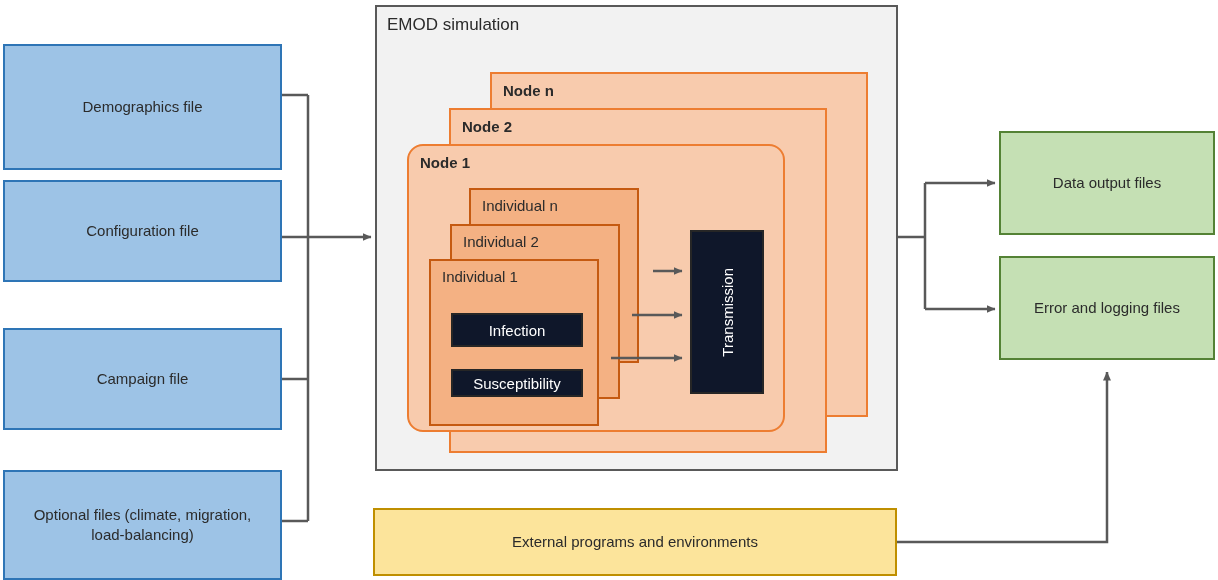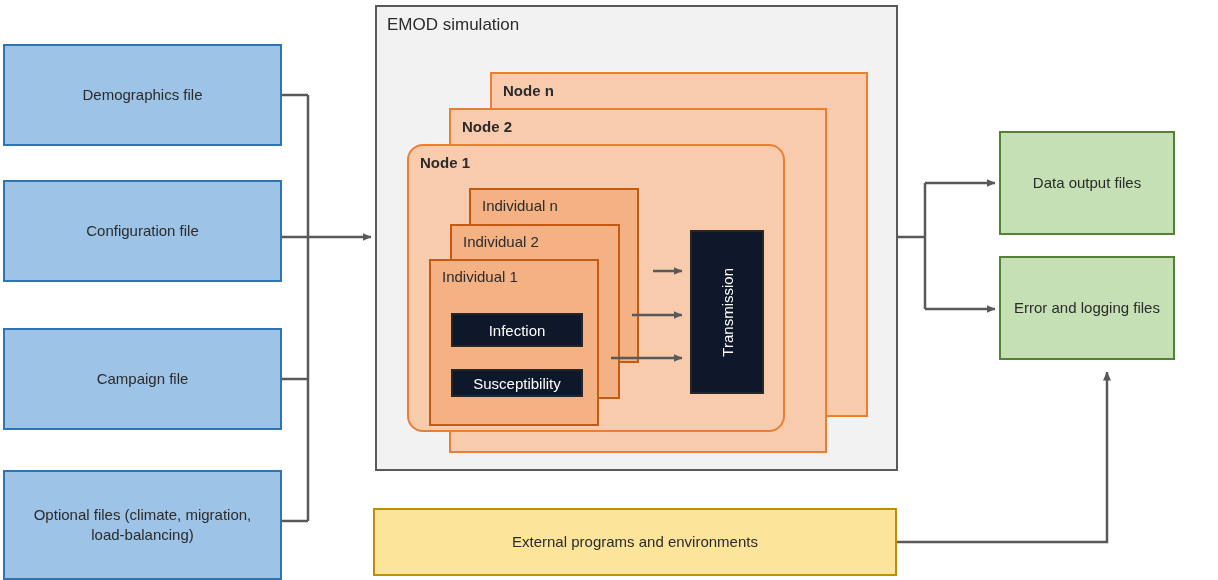--- a/index.html
+++ b/index.html
@@ -31,21 +31,21 @@
     background: #9dc3e6;
     border: 2px solid #2e75b6;
     left: 3px;
     width: 279px;
   }
   
   .output-box {
     background: #c5e0b4;
     border: 2px solid #548235;
     left: 999px;
-    width: 176px;
+    width: 216px;
   }
   
   .external-box {
     background: #fce49b;
     border: 2px solid #bf8f00;
   }
   
   .emod-box {
     position: absolute;
     box-sizing: border-box;
@@ -148,21 +148,21 @@
 
       <path d="M898,237 L925,237"></path>
       <path d="M925,183 L925,309"></path>
       <path d="M925,183 L995,183" marker-end="url(#arrowR)"></path>
       <path d="M925,309 L995,309" marker-end="url(#arrowR)"></path>
 
       <path d="M897,542 L1107,542 L1107,372" marker-end="url(#arrowU)"></path>
     </g>
   </svg>
 
-  <div class="box input-box" style="top:44px;height:102px;">
+  <div class="box input-box" style="top:44px;height:126px;">
     <span>Demographics file</span>
   </div>
   <div class="box input-box" style="top:180px;height:102px;">
     <span>Configuration file</span>
   </div>
   <div class="box input-box" style="top:328px;height:102px;">
     <span>Campaign file</span>
   </div>
   <div class="box input-box" style="top:470px;height:110px;">
     <span style="max-width:250px;">Optional files (climate, migration, load-balancing)</span>

